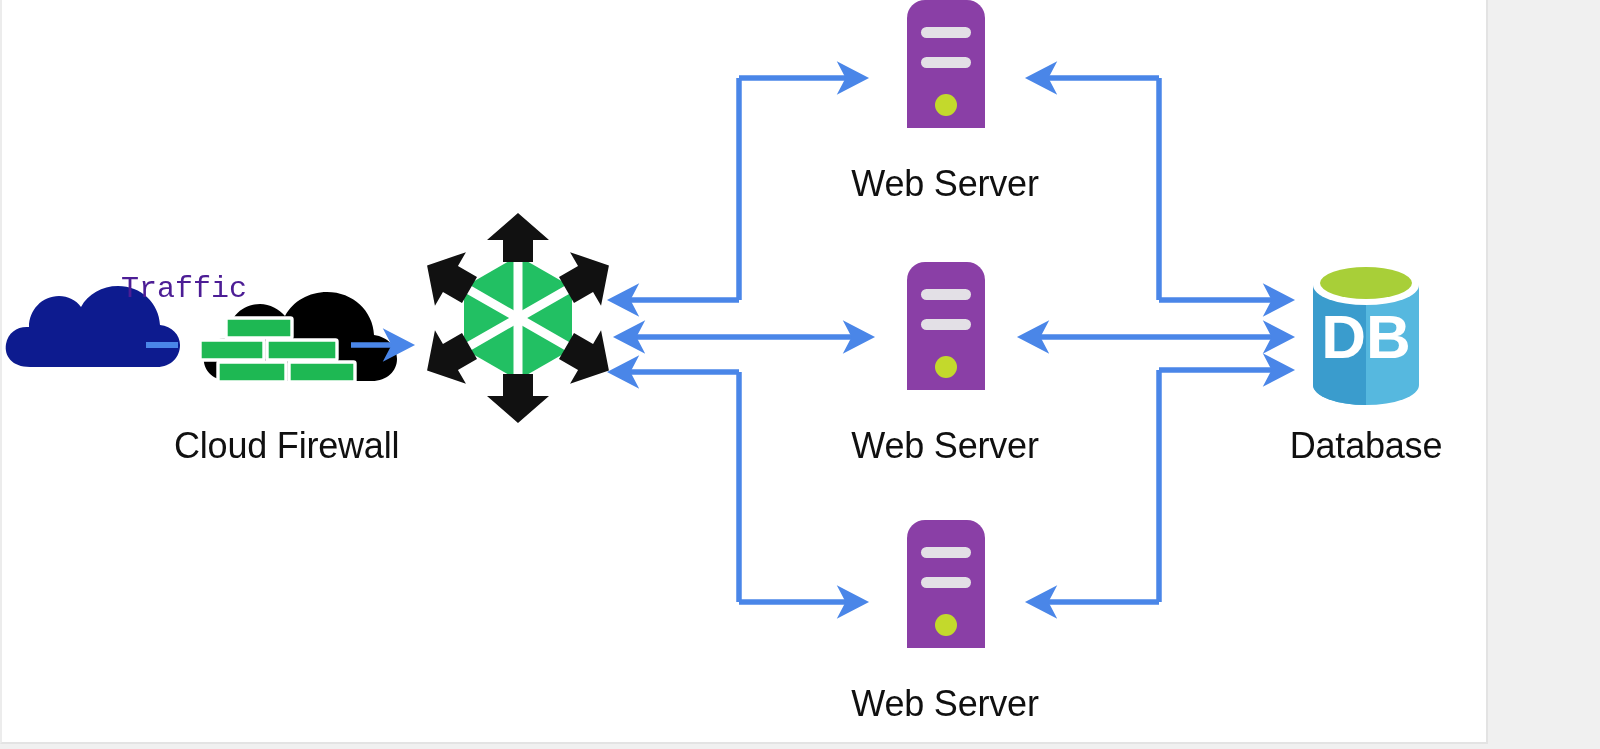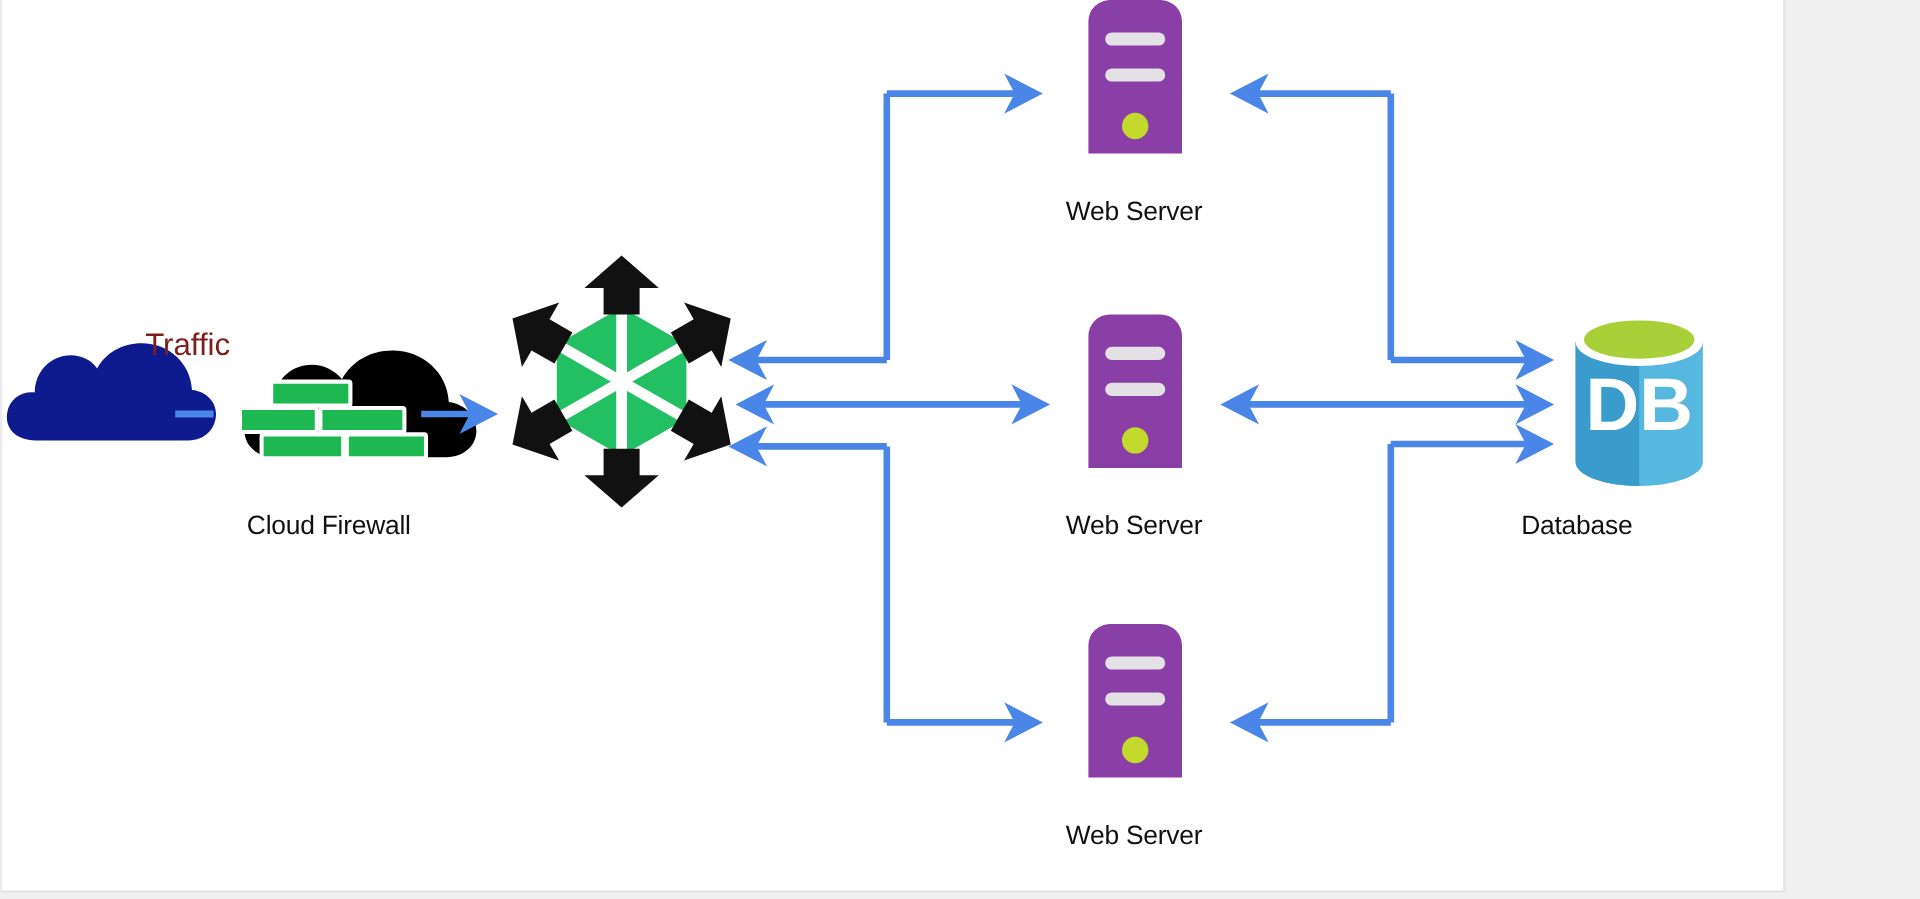--- a/index.html
+++ b/index.html
@@ -35,31 +35,31 @@
     position: absolute;
     left: 0;
     top: 0;
     width: 1488px;
     height: 744px;
     display: block;
   }
   .node-label {
     position: absolute;
     font-family: "Liberation Sans", sans-serif;
-    font-size: 22px;
+    font-size: 36px;
     color: #101010;
     white-space: nowrap;
     text-align: center;
     letter-spacing: -0.2px;
   }
   .traffic-label {
     position: absolute;
-    font-family: Liberation Sans, sans-serif;
-    font-size: 26px;
-    color: #7f1d1d;
+    font-family: Liberation Mono, monospace;
+    font-size: 30px;
+    color: #4c1d95;
     white-space: nowrap;
   }
 </style>
 </head>
 <body>
 
 <div id="page">
   <div id="canvas">
 
     <svg id="diagram-svg" viewBox="0 0 1488 744">
@@ -238,16 +238,16 @@
 
     <div class="node-label" style="left:172px; top:425px; width:200px;">Cloud Firewall</div>
 
 
     <div class="node-label" style="left:843px; top:163px; width:200px;">Web Server</div>
 
     <div class="node-label" style="left:843px; top:425px; width:200px;">Web Server</div>
 
     <div class="node-label" style="left:843px; top:683px; width:200px;">Web Server</div>
 
-    <div class="node-label" style="left:1212px; top:425px; width:200px;">Database</div>
+    <div class="node-label" style="left:1264px; top:425px; width:200px;">Database</div>
 
   </div>
 </div>
 
 </body></html>

